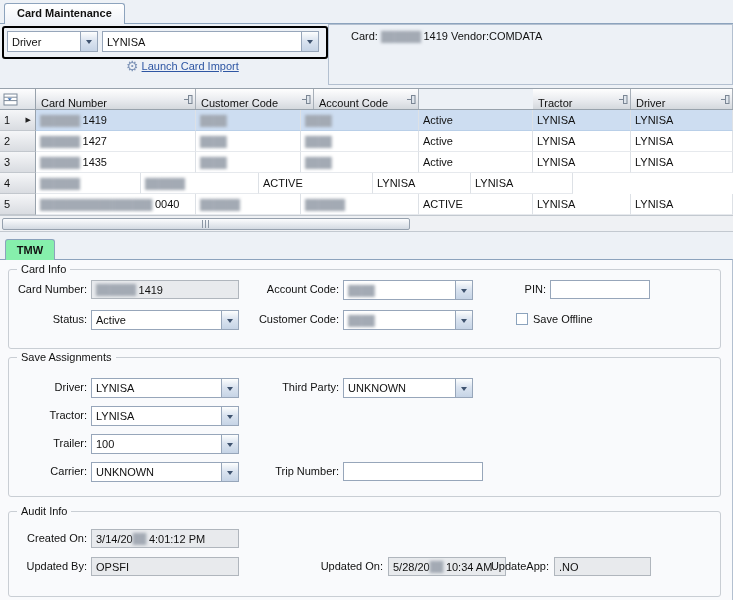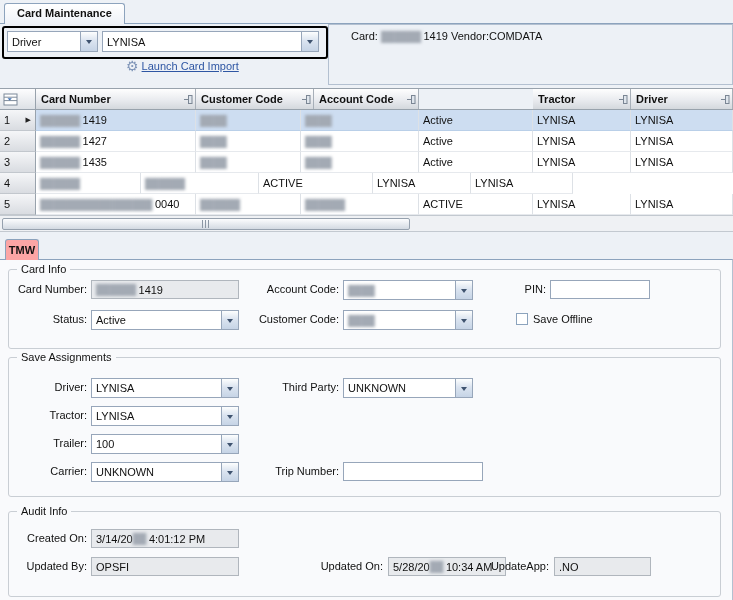--- a/index.html
+++ b/index.html
@@ -36,22 +36,22 @@
   .implink{color:#2e56a3;text-decoration:underline;cursor:pointer;}
 
   .banner{position:absolute;left:328px;top:24px;width:405px;height:61px;box-sizing:border-box;
           border:1px solid #b3c0d0;padding:5px 22px;white-space:nowrap;}
 
   
   .ghead{position:absolute;left:0;top:88px;width:733px;height:22px;display:flex;
          border-top:1px solid #98a2ac;border-bottom:1px solid #98a2ac;box-sizing:border-box;}
   .hcorner{width:36px;box-sizing:border-box;border-right:1px solid #98a2ac;
            background:linear-gradient(180deg,#fdfdfe,#dde1e6);display:flex;align-items:center;padding-left:3px;}
-  .hcell{position:relative;box-sizing:border-box;display:flex;align-items:center;padding:0 14px 0 5px;
-         font-weight:bold;border-right:1px solid #a7afb8;white-space:nowrap;overflow:hidden;
+  .hcell{position:relative;box-sizing:border-box;display:flex;align-items:flex-end;padding:0 14px 0 5px;
+         font-weight:normal;border-right:1px solid #a7afb8;white-space:nowrap;overflow:hidden;
          background:linear-gradient(180deg,#fefefe 0%,#e9ebef 55%,#d4d8dd 100%);}
   .hcell .pin{position:absolute;right:2px;top:6px;}
   .grows{position:absolute;left:0;top:110px;width:733px;}
   .grow{display:flex;height:21px;background:#fff;}
   .grow.sel{background:#cdddf1;}
   .rsel{width:36px;box-sizing:border-box;display:flex;align-items:center;justify-content:space-between;
         padding:0 4px;background:linear-gradient(180deg,#f5f6f8,#d9dce1);
         border-right:1px solid #98a2ac;border-bottom:1px solid #c2c7cd;}
   .arrow{font-size:7px;color:#222;}
   .gcell{box-sizing:border-box;display:flex;align-items:center;padding:0 4px;
@@ -59,22 +59,22 @@
   .grow.sel .gcell{border-bottom:1px solid #b9cfe8;}
 
   .hscroll{position:absolute;left:0;top:215px;width:733px;height:17px;background:#eff1f4;
            border-top:1px solid #c3c9d0;border-bottom:1px solid #c3c9d0;box-sizing:border-box;}
   .thumb{position:absolute;left:2px;top:2px;width:408px;height:12px;box-sizing:border-box;
          background:linear-gradient(#fcfdfe,#d3dae2);border:1px solid #96a1ae;border-radius:2px;
          display:flex;align-items:center;justify-content:center;}
   .grip{width:8px;height:8px;background:repeating-linear-gradient(90deg,#8c97a4 0 1px,transparent 1px 3px);}
 
   
-  .tmwtab{position:absolute;left:5px;top:239px;width:34px;height:21px;box-sizing:border-box;
-          background:#fca5a5;border:1px solid #8ca3bd;border-bottom:none;border-radius:3px 3px 0 0;
+  .tmwtab{position:absolute;left:5px;top:239px;width:50px;height:21px;box-sizing:border-box;
+          background:#86efac;border:1px solid #8ca3bd;border-bottom:none;border-radius:3px 3px 0 0;
           font-weight:bold;text-align:center;padding-top:4px;z-index:2;}
   .panel{position:absolute;left:0;top:259px;width:733px;height:341px;box-sizing:border-box;
          background:#f9fafc;border-top:1px solid #8ca3bd;border-right:1px solid #b3c0d0;}
   .gb{position:absolute;left:8px;right:11px;border:1px solid #c9ced4;border-radius:3px;}
   .legend{position:absolute;top:-7px;left:8px;background:#f9fafc;padding:0 4px;}
   .lbl{position:absolute;text-align:right;height:19px;line-height:19px;white-space:nowrap;}
   .cb{position:absolute;width:12px;height:12px;background:#fff;border:1px solid #8ca3bd;box-sizing:border-box;}
 </style>
 </head>
 <body>

